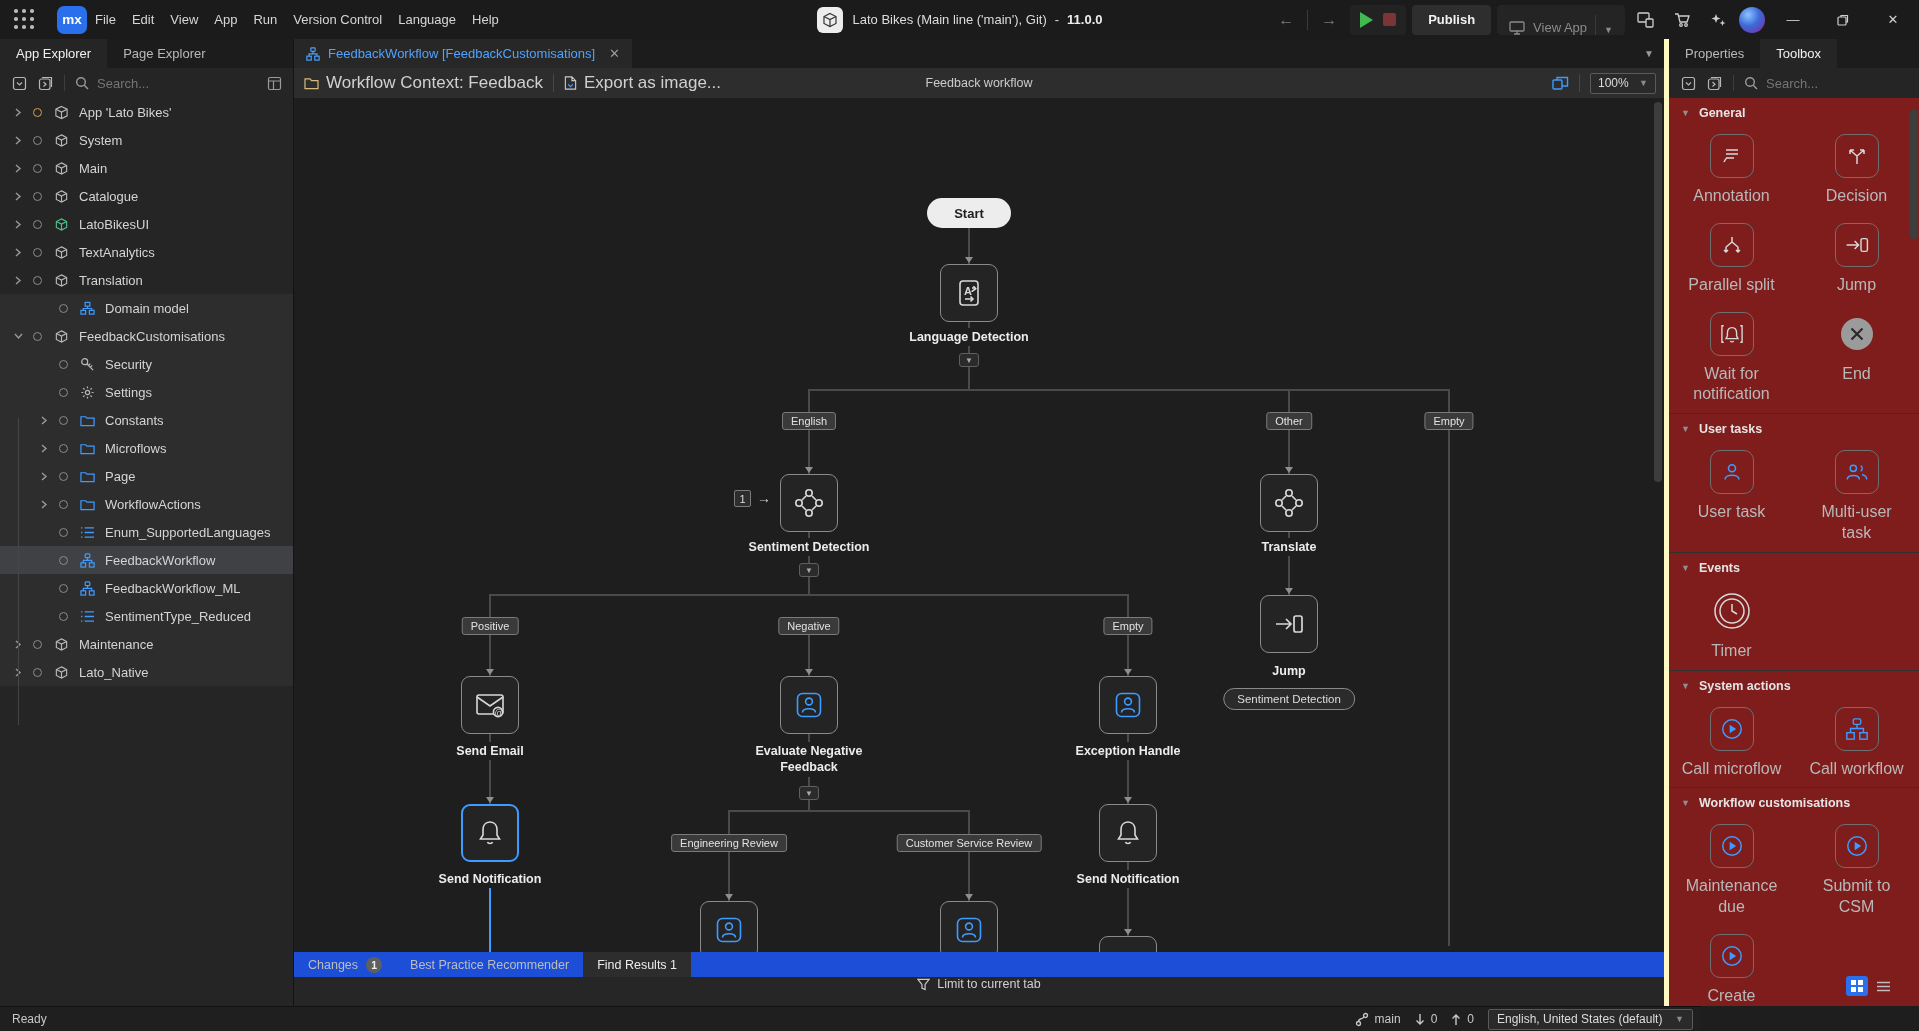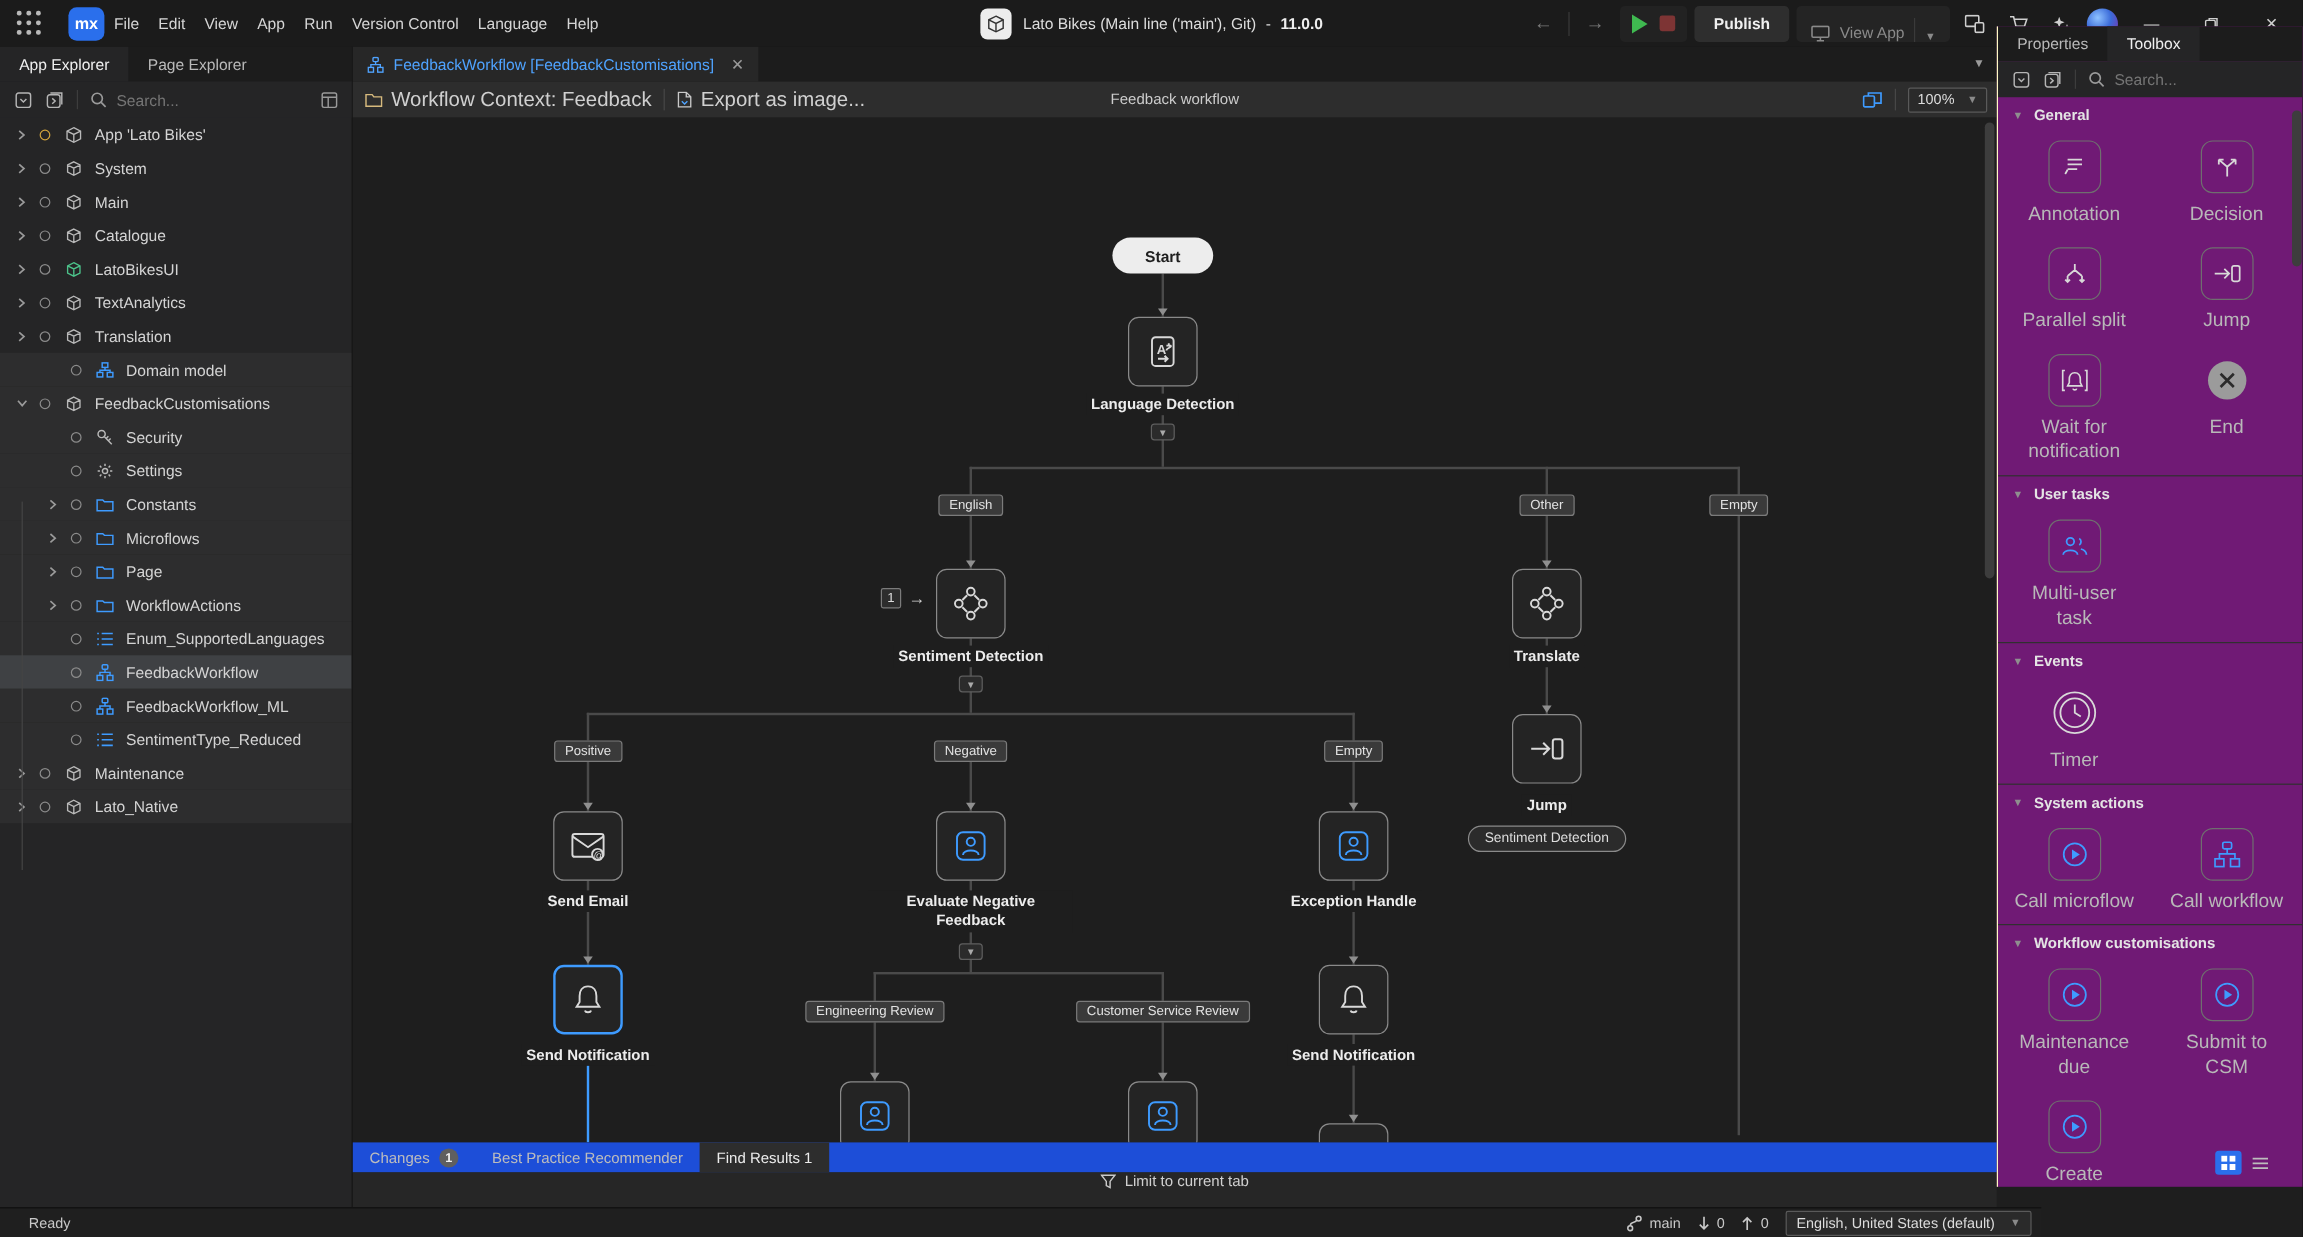--- a/index.html
+++ b/index.html
@@ -34,21 +34,21 @@
   .viewapp { display:flex; align-items:flex-end; gap:8px; color:#8a8a8a; background:#242424; border-radius:4px; height:30px; padding:0 12px; }
   .caret-down { font-size:9px; color:#8a8a8a; }
   .tb-icon { width:30px; height:30px; display:flex; align-items:center; justify-content:center; color:#d0d0d0; }
   .avatar { width:26px; height:26px; border-radius:50%;
             background:radial-gradient(circle at 35% 30%, #8ec2ff 0%, #3b6bd9 45%, #6a3fb5 78%, #283070 100%); }
   .win-btn { width:44px; height:39px; display:flex; align-items:center; justify-content:center; color:#cfcfcf; font-size:13px; }
 
   
   .sidebar { position:absolute; left:0; top:39px; width:294px; height:967px; background:#252526; border-right:1px solid #141414; }
   .editor-col { position:absolute; left:294px; top:39px; width:1370px; height:967px; }
-  .rightpanel { position:absolute; left:1664px; top:22px; width:255px; height:967px; background:#701a75; border-left:1px solid #fef9c3; }
+  .rightpanel { position:absolute; left:1664px; top:39px; width:255px; height:967px; background:#7f1d1d; border-left:5px solid #fef9c3; }
 
   
   .panel-tabs { display:flex; height:29px; background:#1c1c1c; align-items:stretch; }
   .ptab { padding:0 16px; display:flex; align-items:center; font-size:13px; color:#b9b9b9; }
   .ptab.active { background:#252526; color:#f0f0f0; }
   .tool-row { height:30px; display:flex; align-items:center; gap:8px; padding:0 10px; }
   .sq-icon { width:18px; height:18px; display:flex; align-items:center; justify-content:center; color:#b5b5b5; }
   .mini-sep { width:1px; height:16px; background:#3d3d3d; margin:0 2px; }
   .search-wrap { display:flex; align-items:center; gap:8px; flex:1; }
   .search-input { background:transparent; border:none; outline:none; color:#9a9a9a; font-size:13px;
@@ -128,21 +128,21 @@
   .tbx-ic { width:44px; height:44px; border:1.5px solid #6f6f6f; border-radius:10px; display:flex; align-items:center; justify-content:center; }
   .tbx-ic.plain { border:none; }
   .tbx-label { margin-top:8px; font-size:16px; color:#b8b8b8; text-align:center; line-height:1.3; max-width:104px; }
   .view-toggles { position:absolute; right:25px; bottom:10px; display:flex; gap:4px; }
   .vt-btn { width:22px; height:20px; border-radius:3px; display:flex; align-items:center; justify-content:center; color:#cfcfcf; }
   .vt-btn.active { background:#2a6fec; color:#fff; }
   .rp-scroll { position:absolute; right:1px; top:70px; width:8px; height:130px; background:#3d3d3d; border-radius:4px; }
 
   
   .statusbar { position:absolute; left:0; top:1006px; width:1701px; height:25px; background:#1f1f1f; border-top:1px solid #111;
-               display:flex; align-items:center; font-size:12px; color:#c8c8c8;padding-left:12px; }
+               display:flex; align-items:center; font-size:12px; color:#c8c8c8; }
   .sb-left { padding-left:12px; }
   .sb-right { position:absolute; right:8px; display:flex; align-items:center; gap:14px; }
   .sb-item { display:flex; align-items:center; gap:6px; }
   .lang-combo { width:205px; height:21px; border:1px solid #5a5a5a; background:#2a2a2a; border-radius:2px;
                 display:flex; align-items:center; justify-content:space-between; padding:0 8px; font-size:12px; color:#ddd; }
 
   svg { display:block; }
 </style>
 </head>
 <body>
@@ -904,20 +904,29 @@
       </div>
 
       <div class="tbx-section">
         <div class="tbx-head">
           <span class="chev">▼</span>
           <span>User tasks</span>
         </div>
         <div class="tbx-grid">
           <div class="tbx-item">
             <span class="tbx-ic">
+                <svg width="24" height="24" viewBox="0 0 26 26" fill="none" stroke="#3e9bff" stroke-width="1.7">
+                  <circle cx="13" cy="9" r="3.8"></circle>
+                  <path d="M5.5 21 C5.5 15 20.5 15 20.5 21"></path>
+                </svg>
+              </span>
+            <span class="tbx-label">User task</span>
+          </div>
+          <div class="tbx-item">
+            <span class="tbx-ic">
                 <svg width="26" height="24" viewBox="0 0 28 26" fill="none" stroke="#3e9bff" stroke-width="1.6">
                   <circle cx="10" cy="9" r="3.4"></circle>
                   <path d="M3.5 21 C3.5 15.5 16.5 15.5 16.5 21"></path>
                   <path d="M18 6.2 A3.4 3.4 0 0 1 18 12 M19.5 15.7 C23.5 16.8 24.5 18.8 24.5 21"></path>
                 </svg>
               </span>
             <span class="tbx-label">Multi-user task</span>
           </div>
         </div>
       </div>

